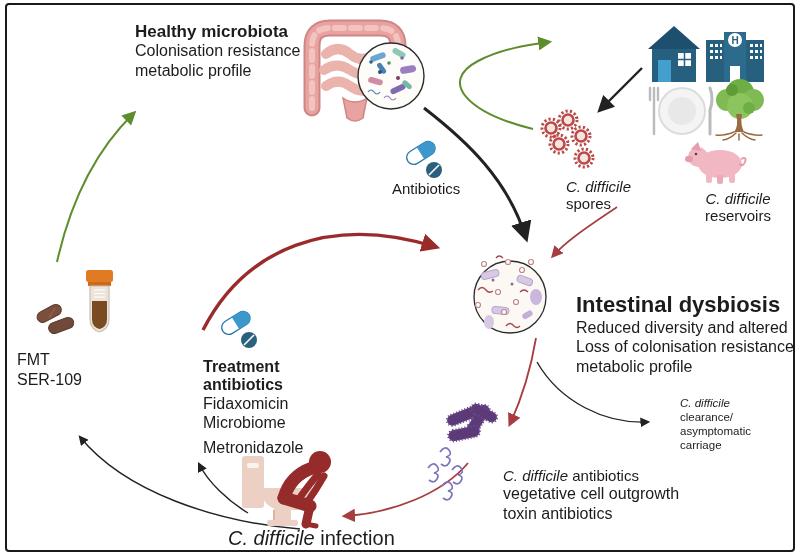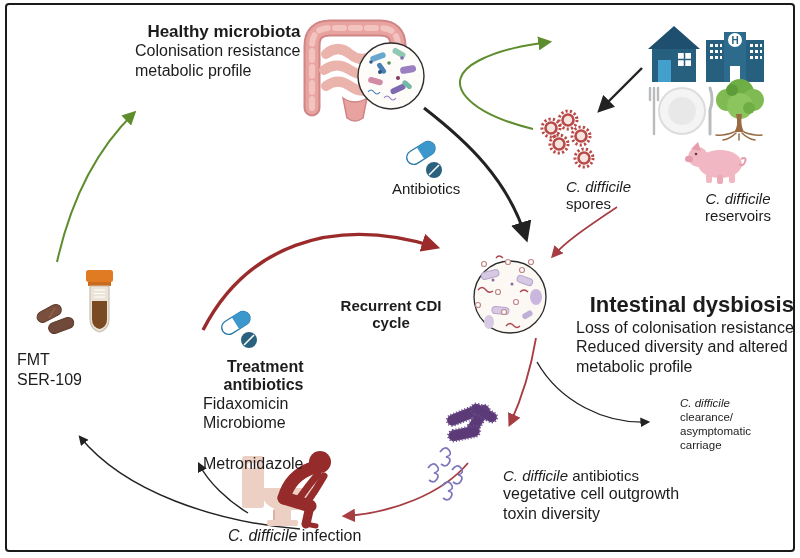--- a/index.html
+++ b/index.html
@@ -1,21 +1,21 @@
 <!DOCTYPE html>
 <html><head>
 <meta charset="utf-8">
 <style>
   html,body{margin:0;padding:0;background:#ffffff;}
   .canvas{position:relative;width:800px;height:558px;background:#ffffff;overflow:hidden;
           font-family:"Liberation Sans",sans-serif;color:#1c1c1c;}
   .frame{position:absolute;left:5px;top:3px;right:5px;bottom:6px;border:2px solid #1a1a1a;border-radius:4px;}
   svg.art{position:absolute;left:0;top:0;width:800px;height:558px;}
   .block{position:absolute;white-space:nowrap;}
-  .h1{font-weight:bold;font-size:16px;line-height:1.12;text-align:right;}
+  .h1{font-weight:bold;font-size:16px;line-height:1.12;}
   .body{font-size:16px;line-height:1.22;}
   .mid{font-size:15px;}
   .small{font-size:11.5px;line-height:1.22;}
   .it{font-style:italic;}
   .center{text-align:center;}
 </style>
 </head>
 <body>
 
 <div class="canvas">
@@ -268,59 +268,55 @@
   <div class="block mid" style="left:566px;top:178px">
     <div><span class="it">C. difficile</span></div>
     <div><span>spores</span></div>
   </div>
 
   <div class="block mid center" style="left:668px;top:190px;width:140px">
     <div><span class="it">C. difficile</span></div>
     <div><span>reservoirs</span></div>
   </div>
 
-  <div class="block center" style="left:316px;top:297px;width:150px;font-weight:bold;font-size:15px">
-    <div>Recurrent CDI</div>
-    <div>cycle</div>
-  </div>
 
   <div class="block" style="left:576px;top:293px">
     <div class="h1" style="font-size:22px">Intestinal dysbiosis</div>
+    <div class="body">Reduced diversity and altered</div>
     <div class="body">Loss of colonisation resistance</div>
-    <div class="body">Reduced diversity and altered</div>
     <div class="body">metabolic profile</div>
   </div>
 
   <div class="block small" style="left:680px;top:396px">
     <div class="it">C. difficile</div>
     <div>clearance/</div>
     <div>asymptomatic</div>
     <div>carriage</div>
   </div>
 
   <div class="block" style="left:503px;top:467px">
     <div class="mid">
       <span class="it">C. difficile</span>
       <span>antibiotics</span>
     </div>
     <div class="body">vegetative cell outgrowth</div>
-    <div class="body">toxin diversity</div>
-  </div>
-
-  <div class="block mid" style="left:228px;top:527px;font-size:16px">
+    <div class="body">toxin antibiotics</div>
+  </div>
+
+  <div class="block mid" style="left:228px;top:527px;font-size:20px">
     <span class="it">C. difficile</span>
     <span>infection</span>
   </div>
 
   <div class="block" style="left:203px;top:358px">
     <div class="h1">Treatment</div>
     <div class="h1">antibiotics</div>
     <div class="body">Fidaxomicin</div>
     <div class="body">Microbiome</div>
-    <div class="body" style="margin-top:21px">Metronidazole</div>
+    <div class="body" style="margin-top:5px">Metronidazole</div>
   </div>
 
   <div class="block" style="left:17px;top:350px">
     <div class="body">FMT</div>
     <div class="body">SER-109</div>
   </div>
 
   <div class="frame"></div>
 </div>
 

